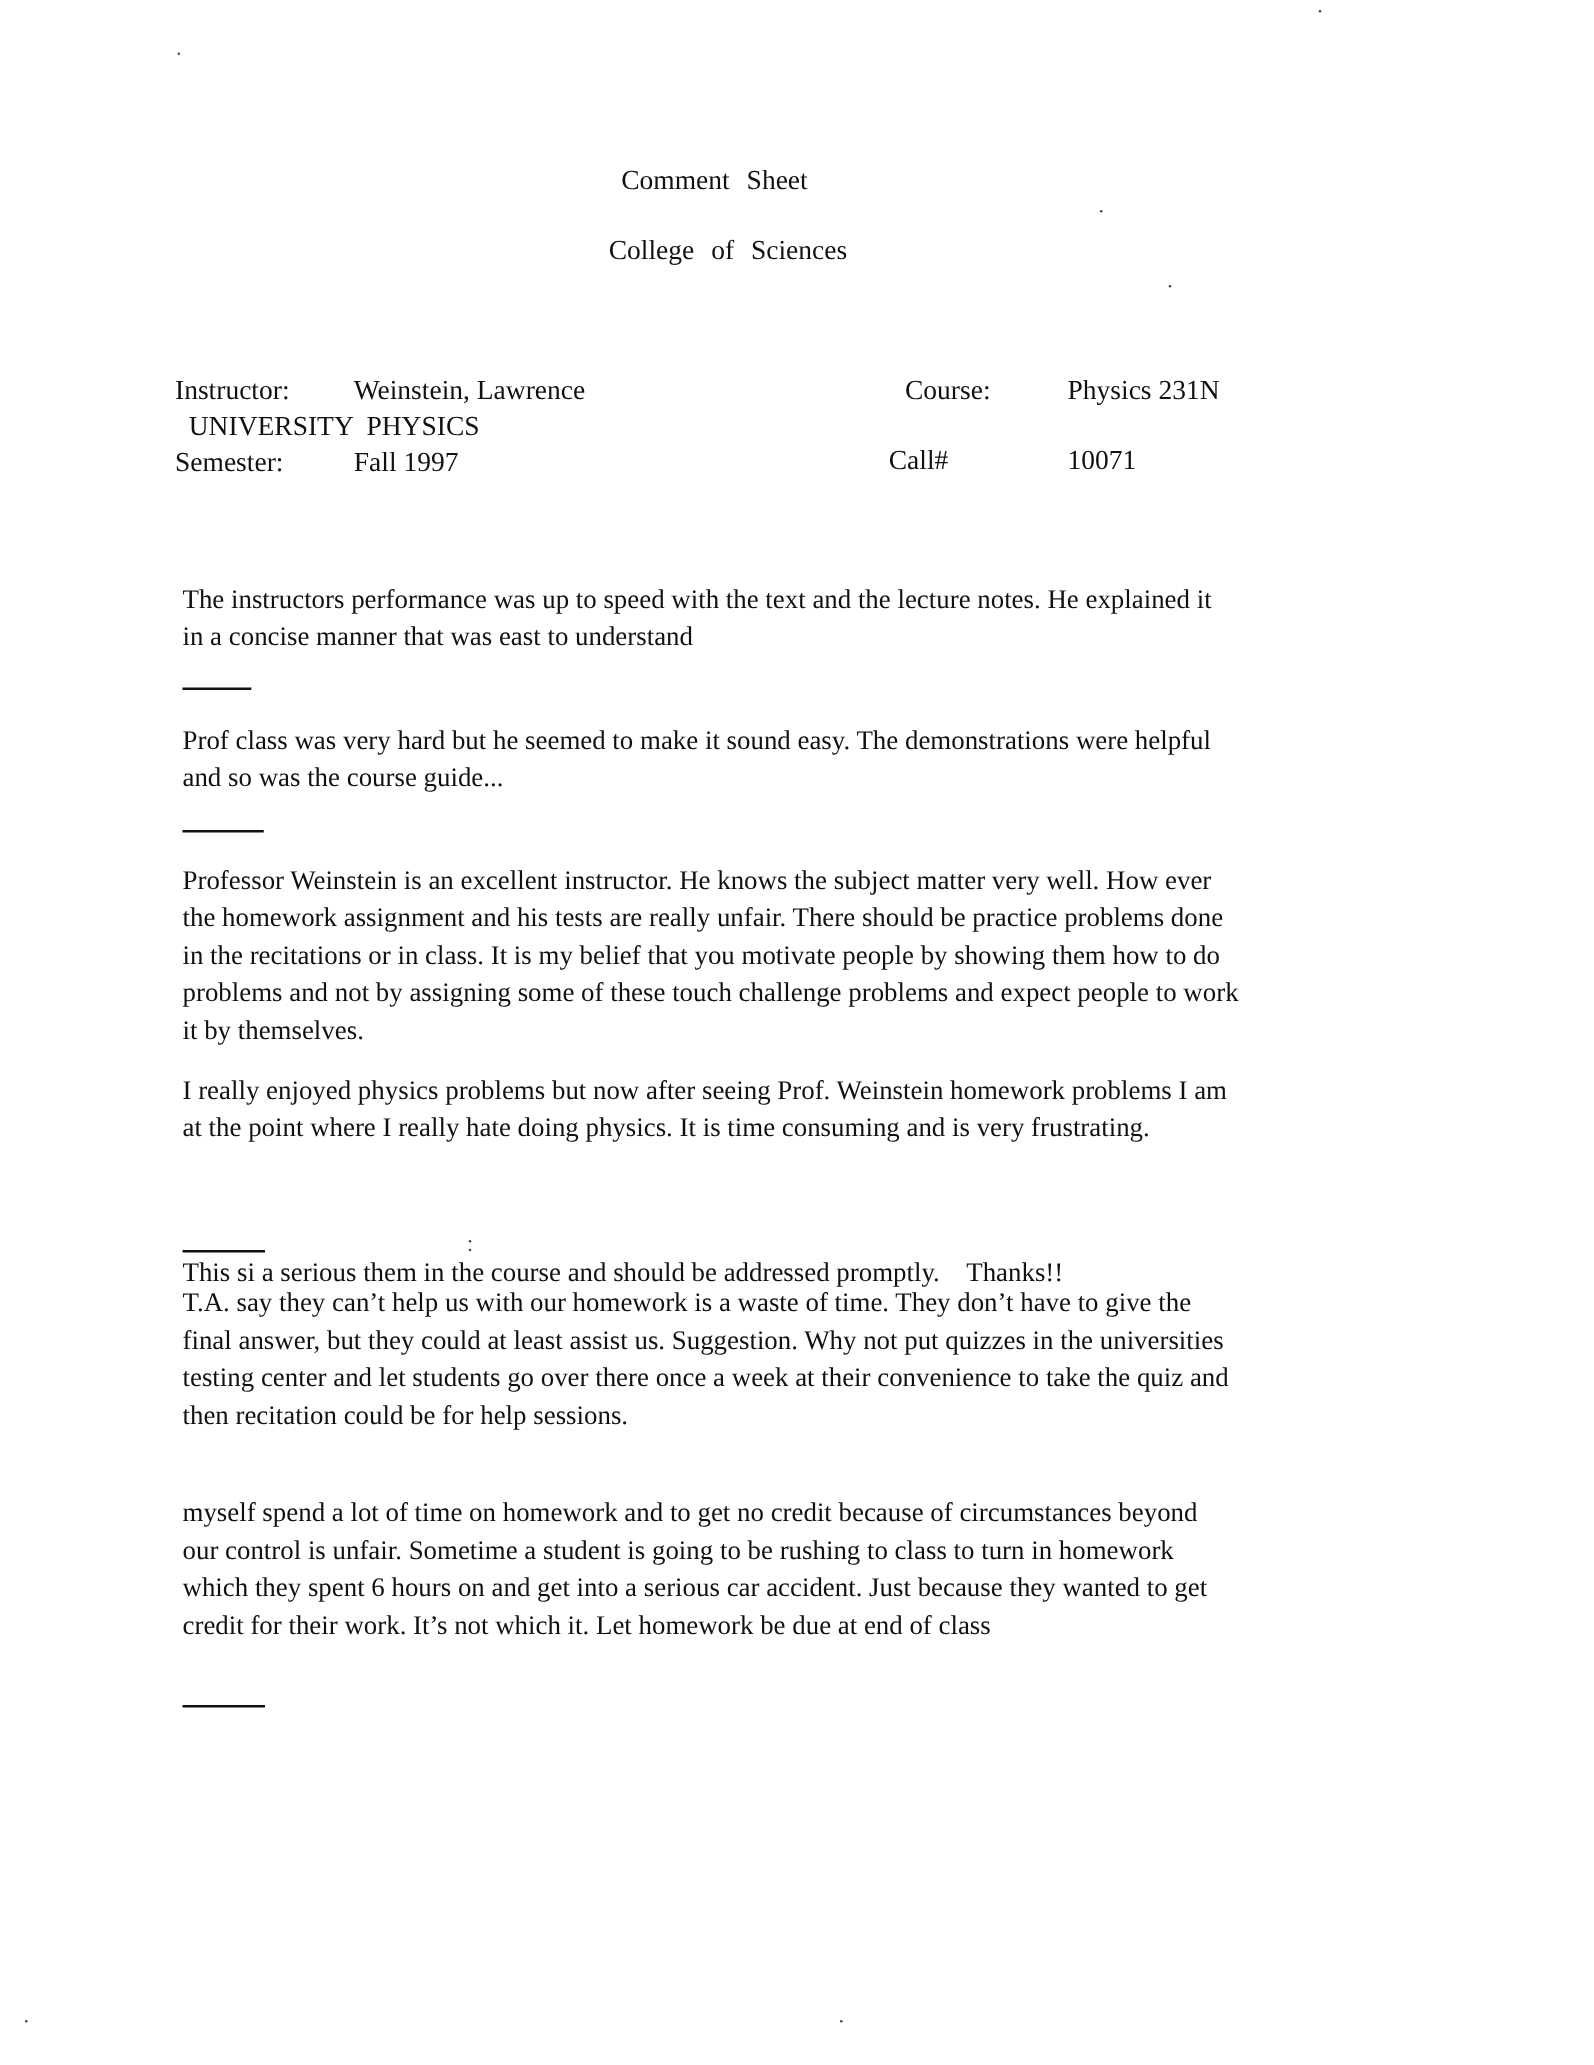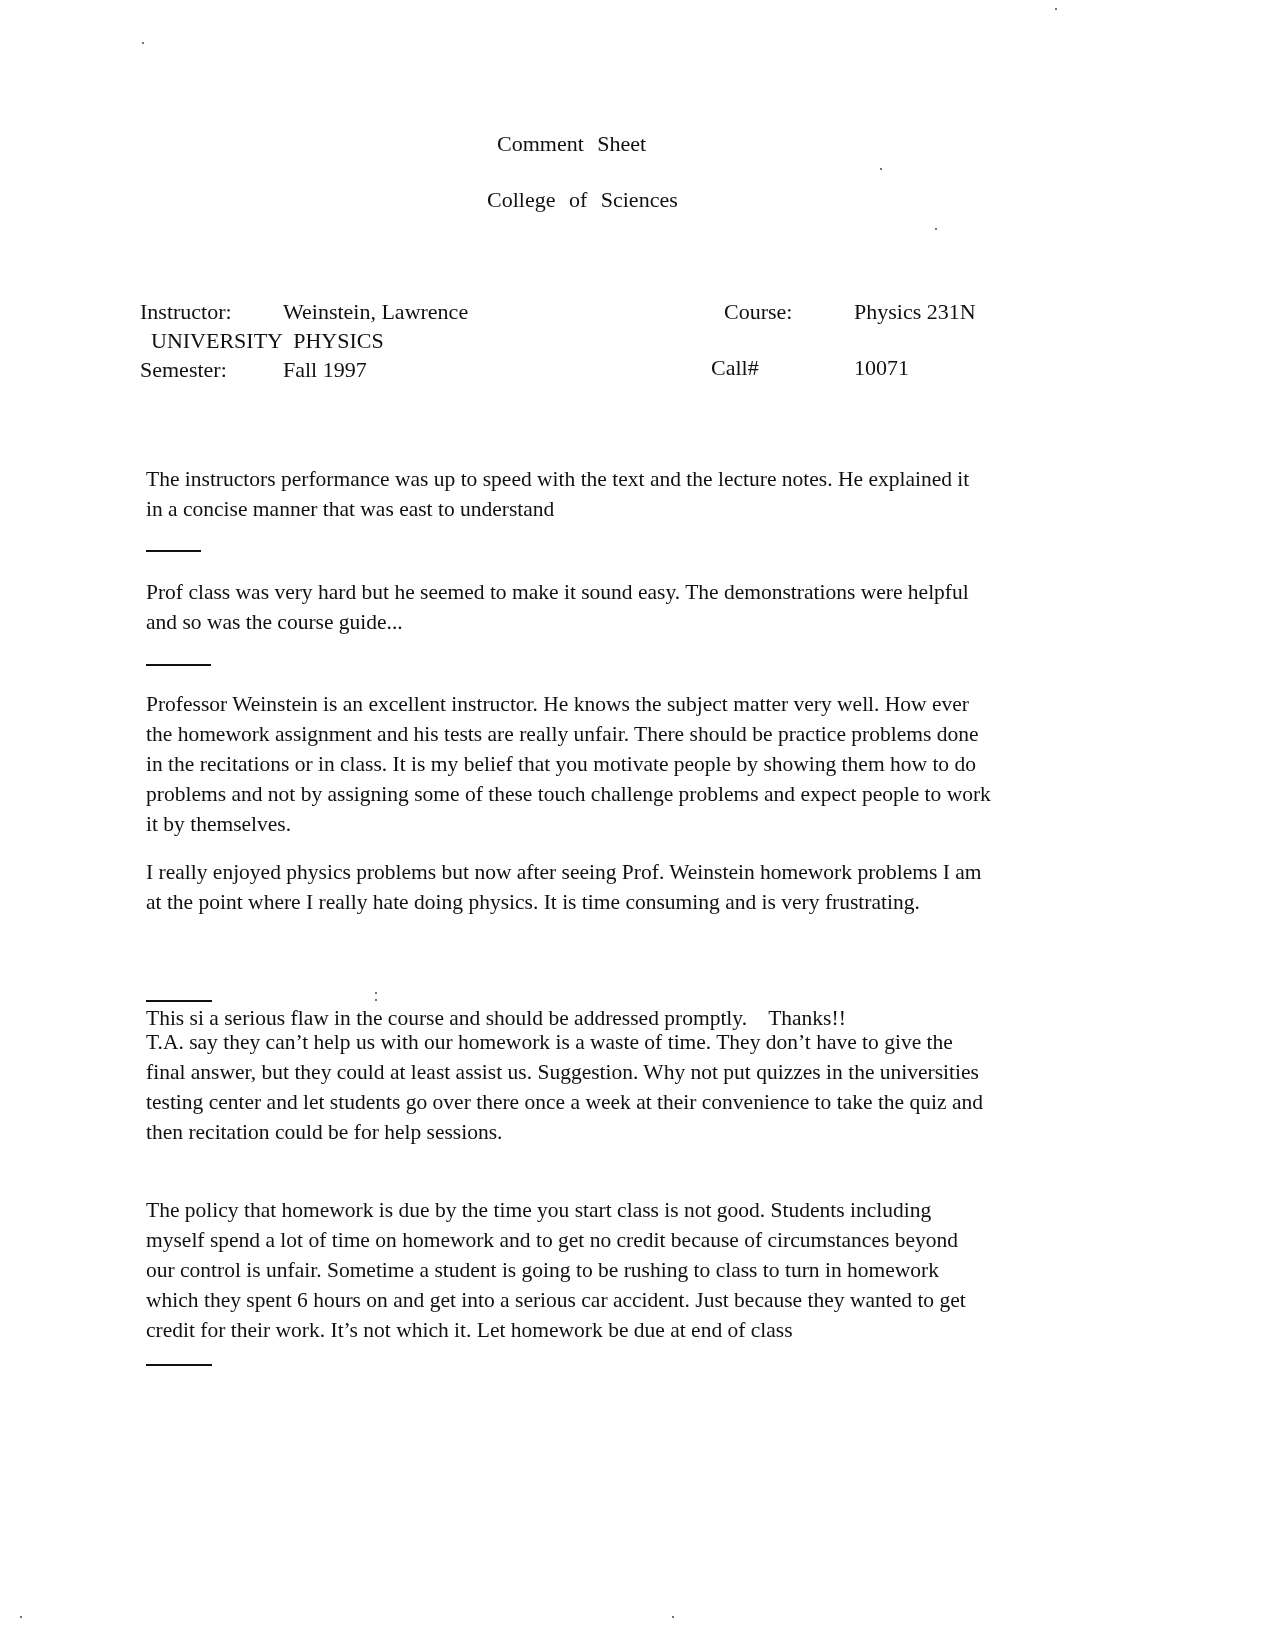--- a/index.html
+++ b/index.html
@@ -50,34 +50,33 @@
     <span class="ln">the homework assignment and his tests are really unfair.  There should be practice problems done</span>
     <span class="ln">in the recitations or in class.  It is my belief that you motivate people by showing them how to do</span>
     <span class="ln">problems and not by assigning some of these touch challenge problems and expect people to work</span>
     <span class="ln">it by themselves.</span>
   </div>
   <div class="para" style="top:857px;">
     <span class="ln">I really enjoyed physics problems but now after seeing Prof. Weinstein homework problems I am</span>
     <span class="ln">at the point where I really hate doing physics.  It is time consuming and is very frustrating.</span>
   </div>
   <div class="para" style="top:943px; white-space:pre;">
-    <span class="ln" style="white-space:pre;">This si a serious flaw in the course and should be addressed promptly.    Thanks!!</span>
+    <span class="ln" style="white-space:pre;">This si a serious them in the course and should be addressed promptly.    Thanks!!</span>
   </div>
   <div class="sep" style="top:1000px; width:66px;"></div>
   <div class="speck" style="left:375px; top:992px;"></div>
   <div class="speck" style="left:375px; top:999px;"></div>
 
   <div class="para" style="top:1027px;">
     <span class="ln">T.A. say they can’t help us with our homework is a waste of time.  They don’t have to give the</span>
     <span class="ln">final answer, but they could at least assist us.  Suggestion.  Why not put quizzes in the universities</span>
     <span class="ln">testing center and let students go over there once a week at their convenience to take the quiz and</span>
     <span class="ln">then recitation could be for help sessions.</span>
   </div>
   <div class="para" style="top:1195px;">
-    <span class="ln">The policy that homework is due by the time you start class is not good.  Students including</span>
     <span class="ln">myself spend a lot of time on homework and to get no credit because of circumstances beyond</span>
     <span class="ln">our control is unfair.  Sometime a student is going to be rushing to class to turn in homework</span>
     <span class="ln">which they spent 6 hours on and get into a serious car accident.  Just because they wanted to get</span>
     <span class="ln">credit for their work.  It’s not which it.  Let homework be due at end of class</span>
   </div>
   <div class="sep" style="top:1364px; width:66px;"></div>
 
   <div class="speck" style="left:1055px; top:8px;"></div>
   <div class="speck" style="left:142px; top:42px;"></div>
   <div class="speck" style="left:880px; top:168px;"></div>

